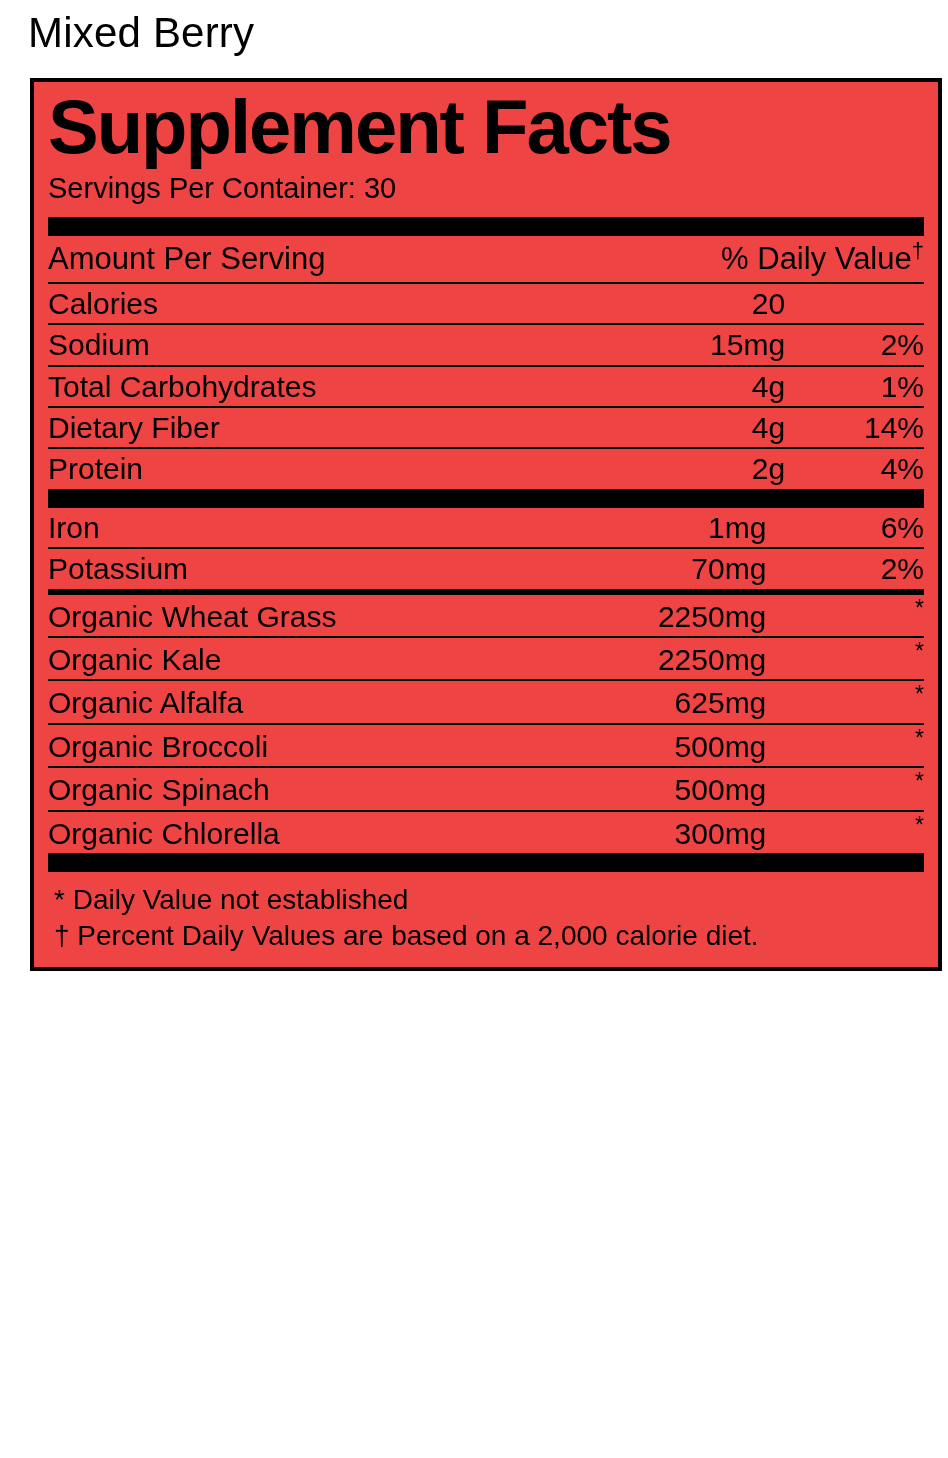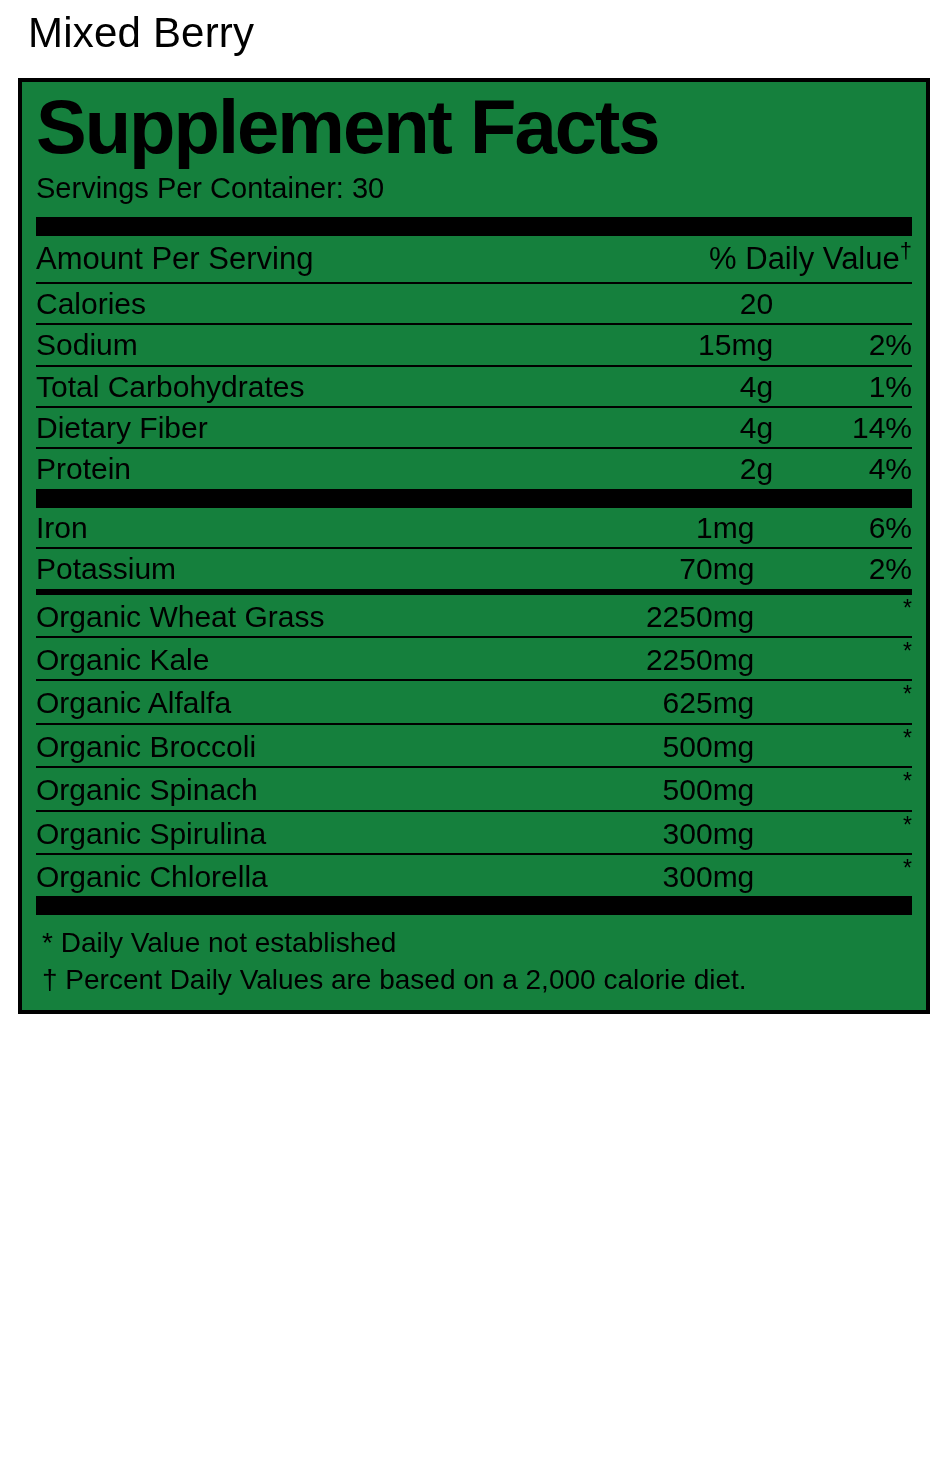--- a/index.html
+++ b/index.html
@@ -28,27 +28,27 @@
     font-size: 42px;
     font-weight: 400;
     line-height: 1;
     padding: 12px 0 0 28px;
     letter-spacing: 0.2px;
   }
 
   
   .panel {
     position: absolute;
-    left: 18px;
+    left: 30px;
     top: 78px;
     width: 912px;
     box-sizing: border-box;
     border: 4px solid #000;
     padding: 0 0 0 0;
-    background: #15803d;
+    background: #ef4444;
   }
 
   .panel-inner {
     padding: 4px 14px 10px 14px;
   }
 
   .title {
     font-size: 76px;
     font-weight: 700;
     line-height: 0.98;
@@ -224,25 +224,20 @@
           <tr class="row-border">
             <td class="name">Organic Broccoli</td>
             <td class="amount">500mg</td>
             <td class="dv"><span class="star-sup">*</span></td>
           </tr>
           <tr class="row-border">
             <td class="name">Organic Spinach</td>
             <td class="amount">500mg</td>
             <td class="dv"><span class="star-sup">*</span></td>
           </tr>
-          <tr class="row-border">
-            <td class="name">Organic Spirulina</td>
-            <td class="amount">300mg</td>
-            <td class="dv"><span class="star-sup">*</span></td>
-          </tr>
           <tr class="no-border">
             <td class="name">Organic Chlorella</td>
             <td class="amount">300mg</td>
             <td class="dv"><span class="star-sup">*</span></td>
           </tr>
         </tbody>
       </table>
 
       <div class="rule-thick second"></div>
 

